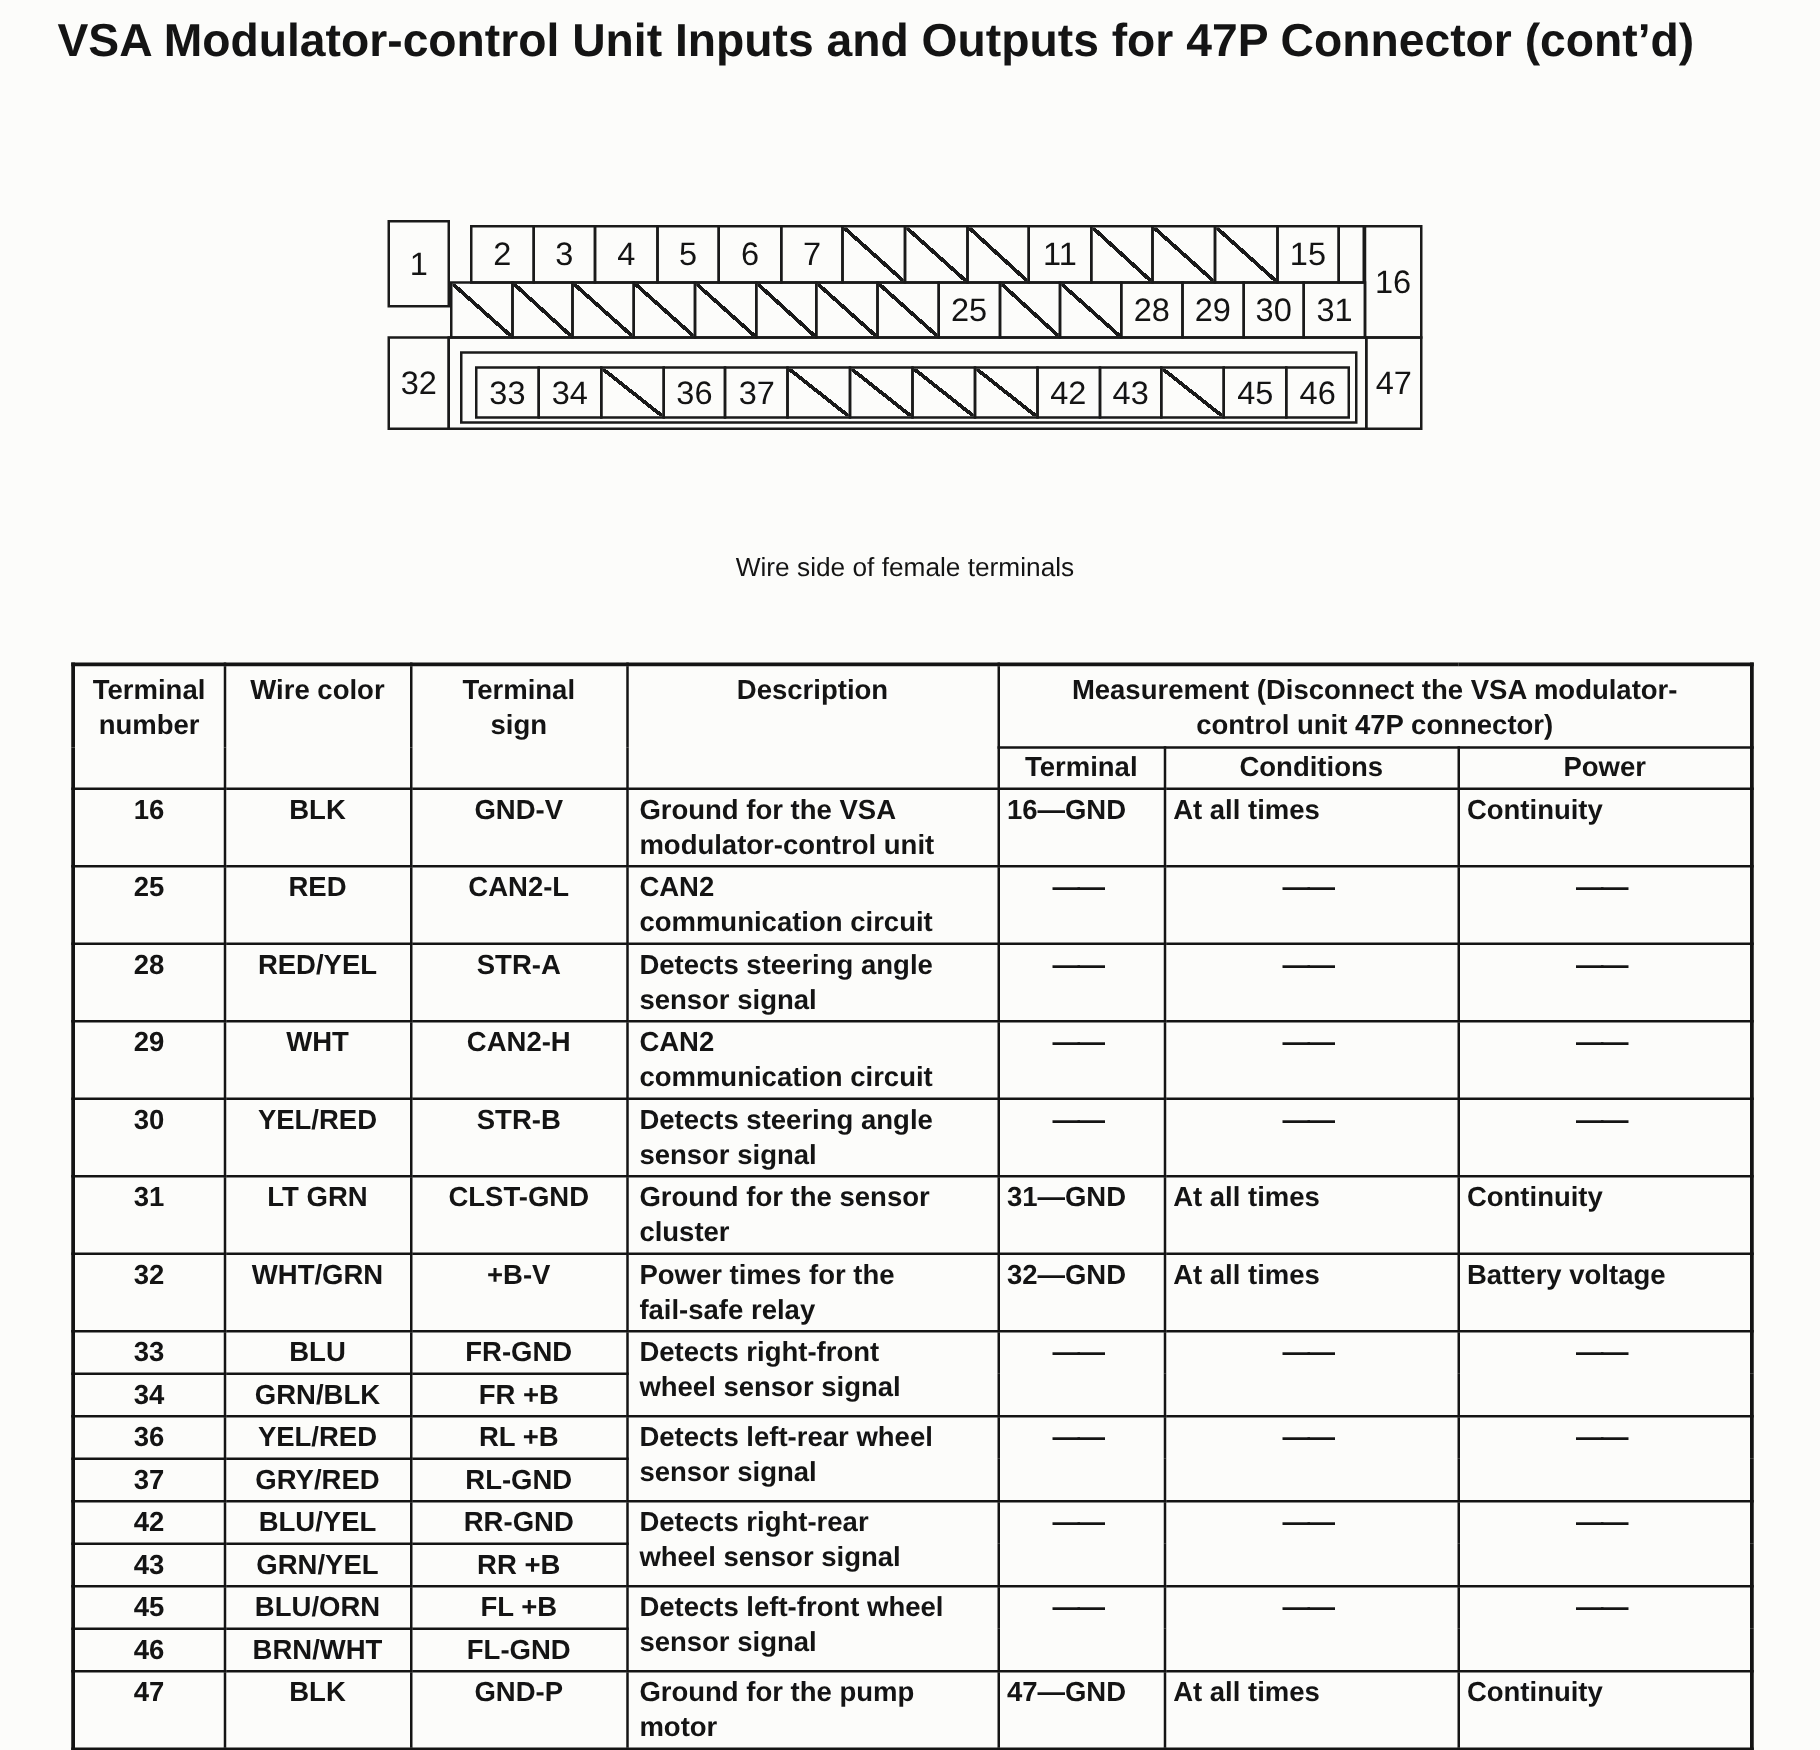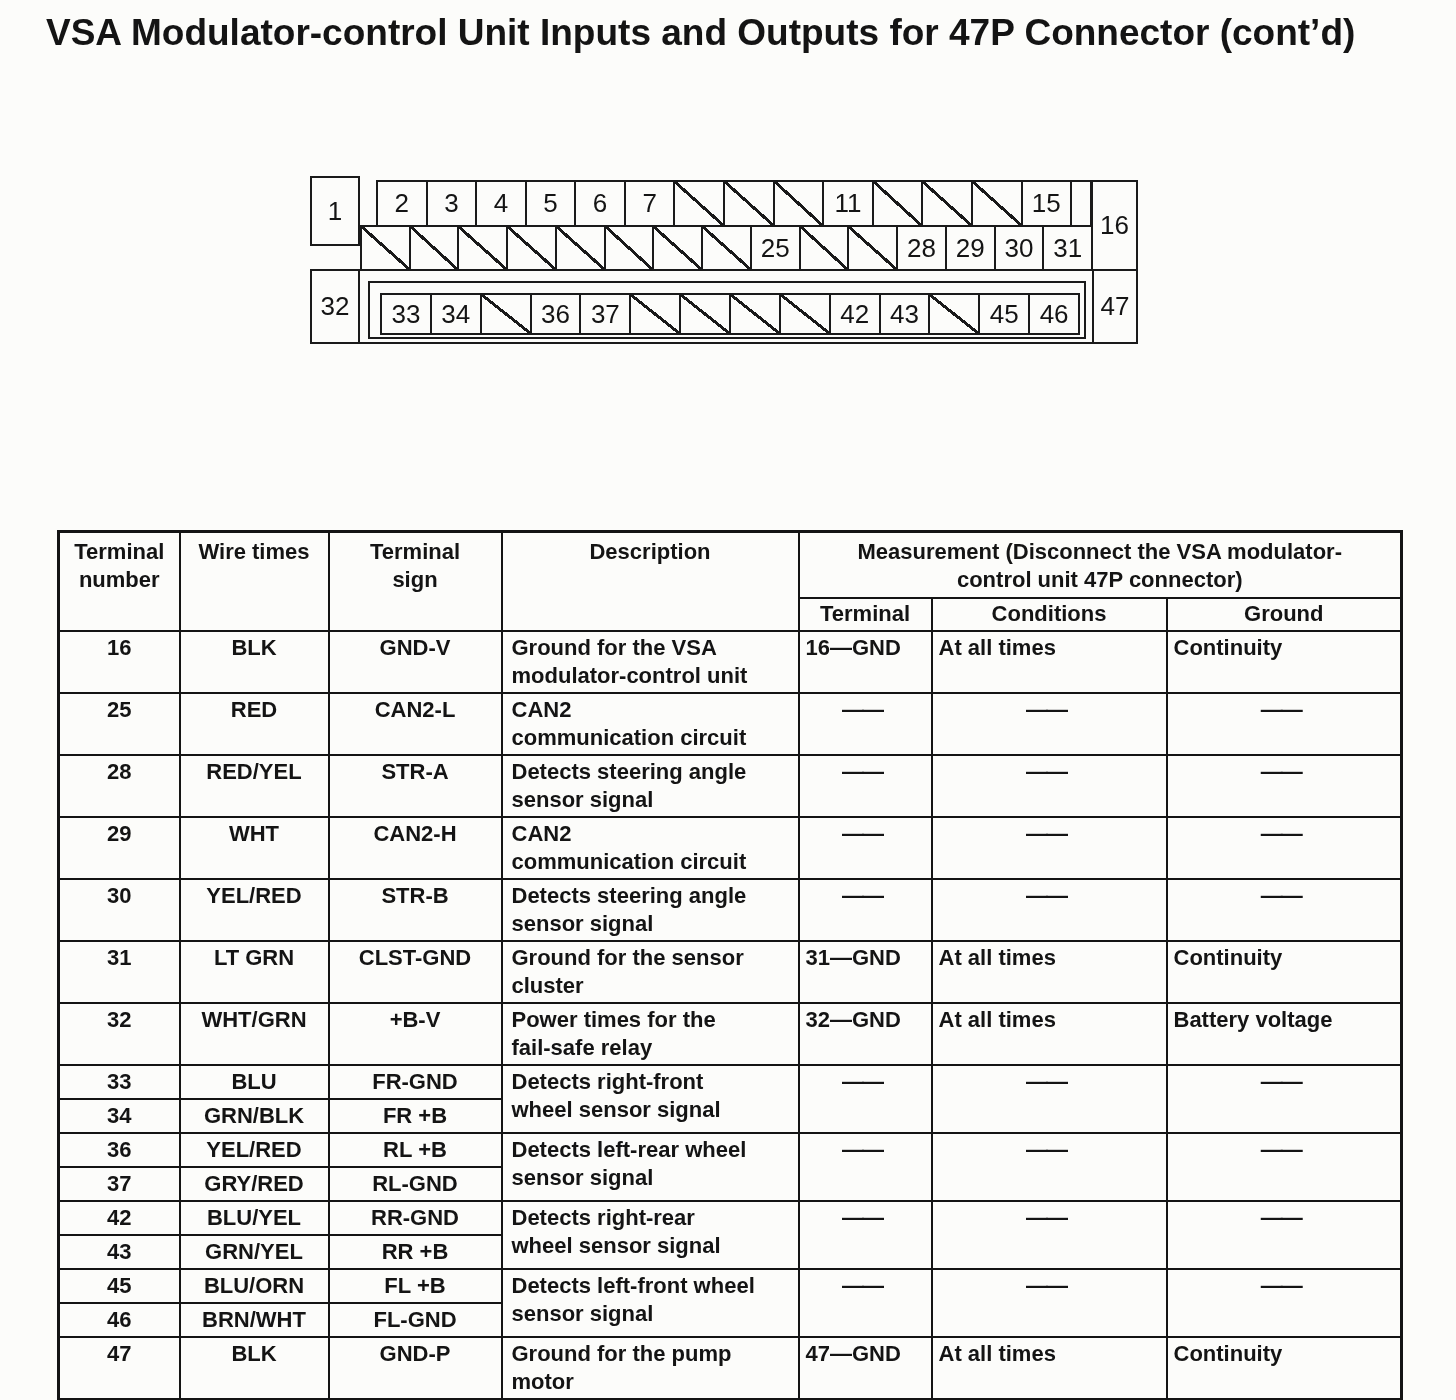--- a/index.html
+++ b/index.html
@@ -143,46 +143,47 @@
             <div class="ccell">43</div>
             <div class="ccell hatch"></div>
             <div class="ccell">45</div>
             <div class="ccell">46</div>
           </div>
       </div>
     </div>
     <div class="tallcell cell47">47</div>
   </div>
 
+  <div class="caption">Wire side of female terminals</div>
 
   <table class="io-table">
     <colgroup>
       <col style="width:121px">
         <col style="width:149px">
         <col style="width:173px">
       <col style="width:297px">
         <col style="width:133px">
         <col style="width:235px">
         <col style="width:235px">
     </colgroup>
     <thead>
       <tr>
         <th rowspan="2">Terminal
 number</th>
-        <th rowspan="2">Wire times</th>
+        <th rowspan="2">Wire color</th>
         <th rowspan="2">Terminal
 sign</th>
         <th rowspan="2">Description</th>
         <th colspan="3">Measurement (Disconnect the VSA modulator-
 control unit 47P connector)</th>
       </tr>
       <tr>
         <th>Terminal</th>
         <th>Conditions</th>
-        <th>Ground</th>
+        <th>Power</th>
       </tr>
     </thead>
     <tbody id="io-tbody">
         <tr class="tall">
           <td class="c-num">16</td>
           <td class="c-wire">BLK</td>
           <td class="c-sign">GND-V</td>
           <td class="c-desc">Ground for the VSA
 modulator-control unit</td>
           <td class="c-m">16—GND</td>

